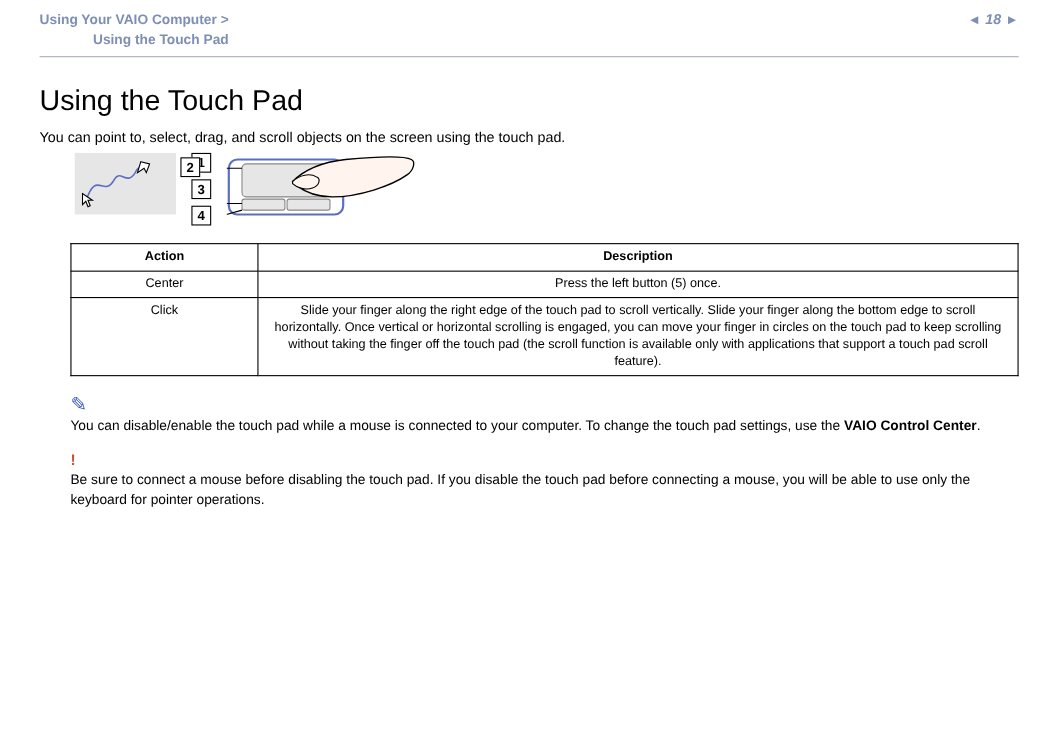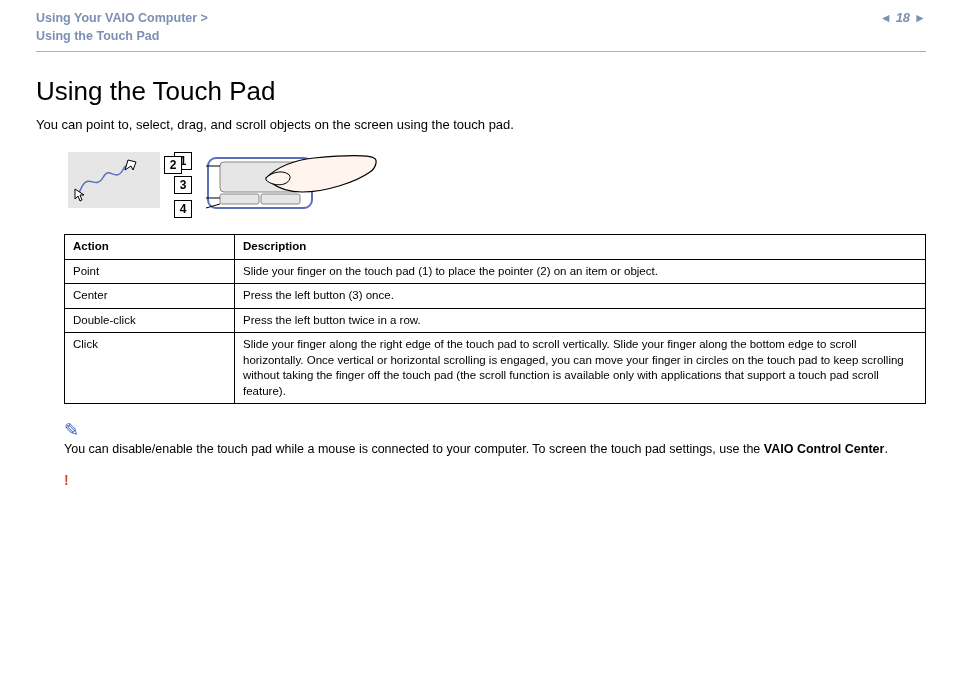--- a/index.html
+++ b/index.html
@@ -16,20 +16,21 @@
     display: flex;
     justify-content: space-between;
     align-items: flex-start;
     padding: 10px 28px 4px 36px;
   }
   .breadcrumb {
     color: #7d8fb3;
     font-weight: bold;
     font-size: 12.5px;
     line-height: 1.4;
+    text-align: right;
   }
   .page-nav {
     display: flex;
     align-items: center;
     gap: 4px;
     color: #7d8fb3;
     font-style: italic;
     font-weight: bold;
     font-size: 13px;
   }
@@ -46,21 +47,21 @@
   .content {
     padding: 24px 28px 10px 36px;
   }
   h1 {
     font-size: 26px;
     font-weight: normal;
     margin: 0 0 10px 0;
   }
   .intro {
     font-size: 13px;
-    margin: 0 0 16px 0;
+    margin: 0 0 3px 0;
   }
   .figure-row {
     display: flex;
     gap: 14px;
     align-items: flex-start;
     padding: 4px 0 12px 32px;
   }
   .gray-box {
     width: 92px;
     height: 56px;
@@ -92,21 +93,21 @@
     height: 70px;
   }
   table.actions {
     border-collapse: collapse;
     width: 862px;
     margin-left: 28px;
     font-size: 11.5px;
   }
   table.actions th, table.actions td {
     border: 1px solid #000;
-    text-align: left;
+    text-align: center;
     vertical-align: top;
     padding: 4px 8px;
     line-height: 1.35;
   }
   table.actions th {
     font-weight: bold;
   }
   table.actions col.action-col { width: 170px; }
   .note-block {
     margin: 14px 0 0 28px;
@@ -190,36 +191,29 @@
         <col>
       </colgroup>
     <thead>
       <tr>
         <th>Action</th>
         <th>Description</th>
       </tr>
     </thead>
     <tbody>
       <tr>
-          <td>Point</td>
-          <td>Slide your finger on the touch pad (1) to place the pointer (2) on an item or object.</td>
-        </tr>
-      <tr>
           <td>Center</td>
-          <td>Press the left button (3) once.</td>
-        </tr>
-      <tr>
-          <td>Double-click</td>
-          <td>Press the left button twice in a row.</td>
+          <td>Press the left button (5) once.</td>
         </tr>
       <tr>
           <td>Click</td>
           <td>Slide your finger along the right edge of the touch pad to scroll vertically. Slide your finger along the bottom edge to scroll horizontally. Once vertical or horizontal scrolling is engaged, you can move your finger in circles on the touch pad to keep scrolling without taking the finger off the touch pad (the scroll function is available only with applications that support a touch pad scroll feature).</td>
         </tr>
     </tbody>
   </table>
 
   <div class="note-block">
     <span class="pencil-icon">✎</span>
-    <span>You can disable/enable the touch pad while a mouse is connected to your computer. To screen the touch pad settings, use the </span><span class="bold">VAIO Control Center</span><span>.</span>
+    <span>You can disable/enable the touch pad while a mouse is connected to your computer. To change the touch pad settings, use the </span><span class="bold">VAIO Control Center</span><span>.</span>
     <span class="bang">!</span>
+    <span>Be sure to connect a mouse before disabling the touch pad. If you disable the touch pad before connecting a mouse, you will be able to use only the keyboard for pointer operations.</span>
   </div>
 </div>
 
 </body></html>

